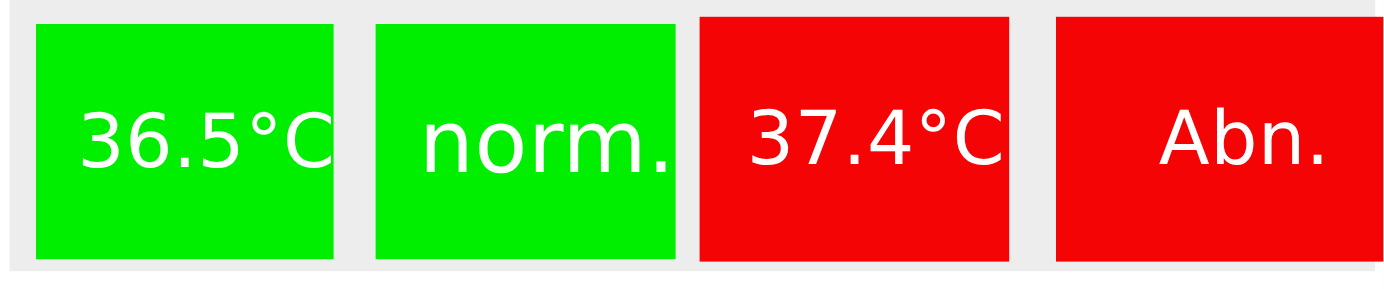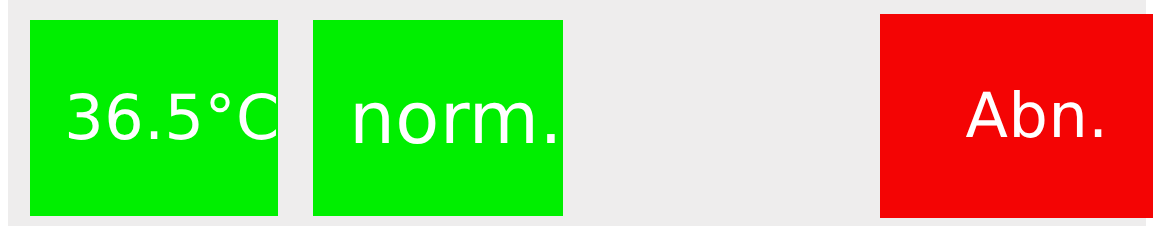--- a/index.html
+++ b/index.html
@@ -89,18 +89,21 @@
   <div id="panel"></div>
 
   <div class="tile" id="tile-temp-normal">
     <span class="tile-label">36.5°C</span>
   </div>
 
   <div class="tile" id="tile-status-normal">
     <span class="tile-label">norm.</span>
   </div>
 
+  <div class="tile" id="tile-temp-abnormal">
+    <span class="tile-label">37.4°C</span>
+  </div>
 
   <div class="tile" id="tile-status-abnormal">
     <span class="tile-label">Abn.</span>
   </div>
 
 </div>
 
 </body></html>

